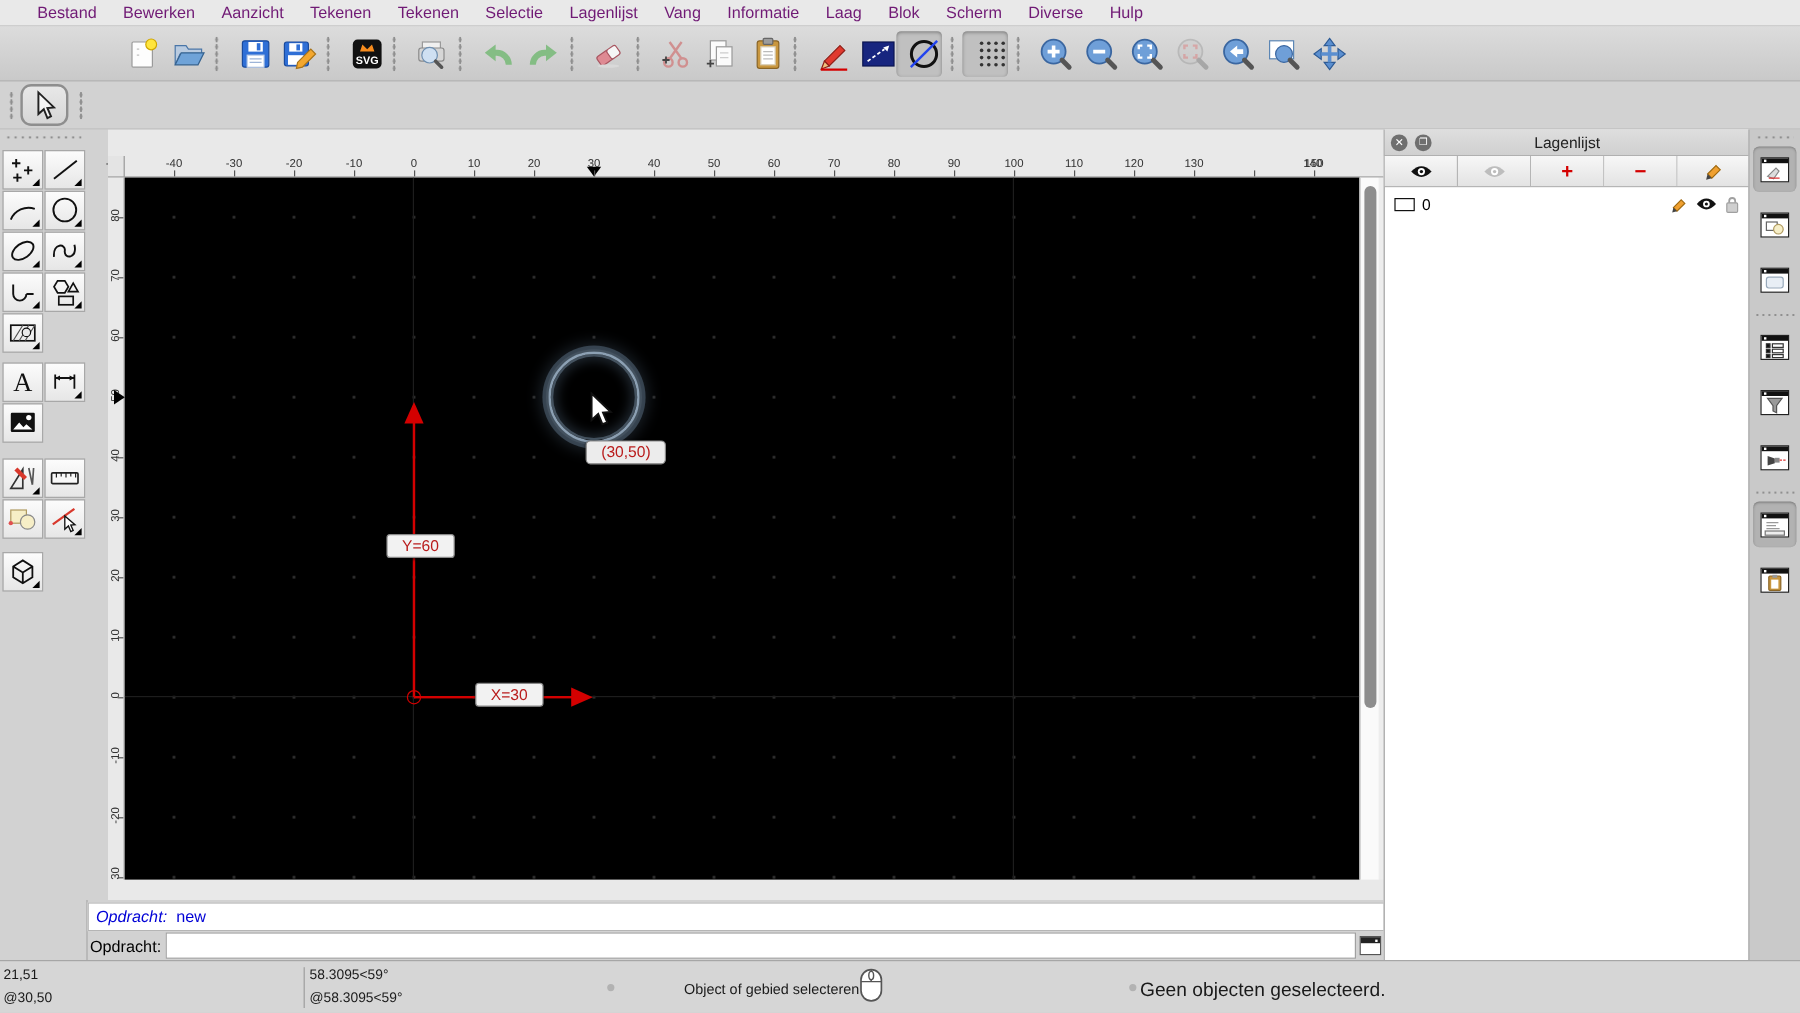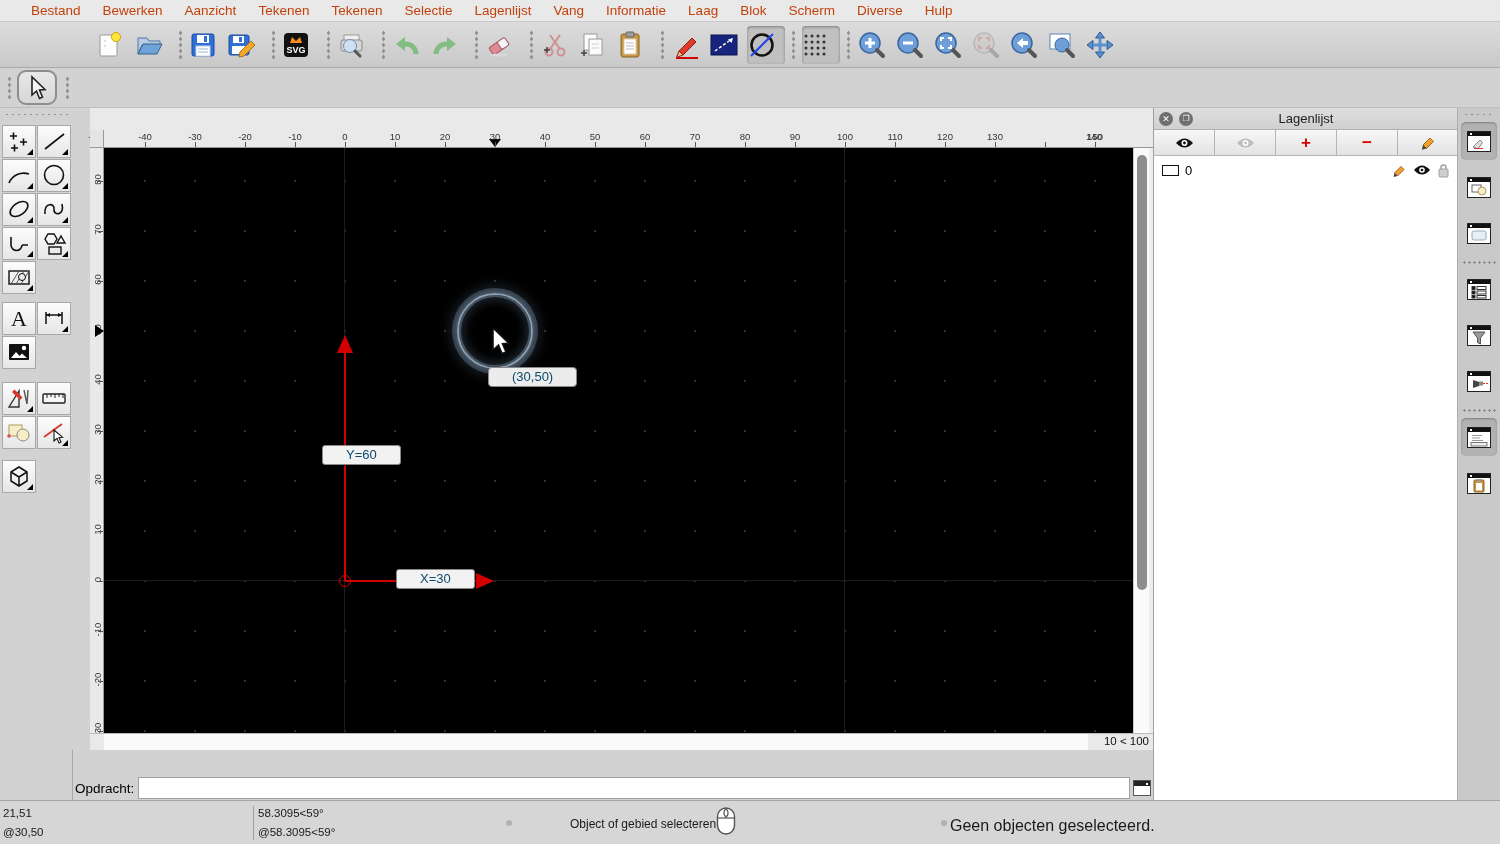--- a/index.html
+++ b/index.html
@@ -1,25 +1,25 @@
 <!DOCTYPE html>
 <html><head>
 <meta charset="utf-8">
 <style>
   * { margin:0; padding:0; box-sizing:border-box; }
   html,body { width:1500px; height:844px; font-family:"Liberation Sans","DejaVu Sans",sans-serif; background:#d2d2d2; overflow:hidden; position:relative; }
   .abs { position:absolute; }
 
   
   #menubar { left:0; top:0; width:1500px; height:22px; background:#e9e9e9; border-bottom:1px solid #c8c8c8; display:flex; align-items:center; padding-left:20px; }
-  .menu-item { font-size:13.5px; color:#c2410c; padding:0 11px; cursor:default; }
+  .menu-item { font-size:13.5px; color:#701a75; padding:0 11px; cursor:default; }
 
   
   #toolbar { left:0; top:22px; width:1500px; height:46px; background:linear-gradient(#dcdcdc,#c9c9c9); border-bottom:1px solid #aaa; display:flex; align-items:center; padding-left:96px; }
-  .tbtn { width:38px; height:38px; display:flex; align-items:center; justify-content:flex-start; border-radius:4px; flex:0 0 auto; }
+  .tbtn { width:38px; height:38px; display:flex; align-items:center; justify-content:flex-end; border-radius:4px; flex:0 0 auto; }
   .tbtn.active { background:#c0c0c0; box-shadow:inset 0 1px 3px rgba(0,0,0,.35); }
   .tbtn.disabled { opacity:.45; }
   .tsep { width:3px; height:30px; margin:0 7px; flex:0 0 auto;
           background-image:radial-gradient(#8f8f8f 1px, transparent 1.3px); background-size:3px 6px; background-position:center top; background-repeat:repeat-y; }
 
   
   #subtoolbar { left:0; top:68px; width:1500px; height:40px; background:#d2d2d2; border-bottom:1px solid #bdbdbd; }
   #sel-tool { left:17px; top:2px; width:40px; height:35px; border:2px solid #8e8e8e; border-radius:9px; background:linear-gradient(#e8e8e8,#d6d6d6); display:flex; align-items:center; justify-content:center; }
   .vdots { width:3px; height:24px; top:8px; background-image:radial-gradient(#8f8f8f 1px, transparent 1.3px); background-size:3px 6px; background-repeat:repeat-y; }
 
@@ -48,21 +48,21 @@
       background-image:radial-gradient(circle,#2f2f2f 1.1px,transparent 1.3px); background-size:50px 50px; background-position:16px 8px; }
   .meta-v { position:absolute; top:0; width:1px; height:585px; background:#1d1d1d; }
   .meta-h { position:absolute; left:0; width:1029px; height:1px; background:#1d1d1d; }
 
   
   #axis-y-line { left:240px; top:204px; width:2px; height:229px; background:#d40000; }
   #axis-y-head { left:233px; top:187px; width:0; height:0; border-left:8px solid transparent; border-right:8px solid transparent; border-bottom:18px solid #d40000; }
   #axis-x-line { left:241px; top:432px; width:132px; height:2px; background:#d40000; }
   #axis-x-head { left:372px; top:425px; width:0; height:0; border-top:8px solid transparent; border-bottom:8px solid transparent; border-left:18px solid #d40000; }
   #origin-ring { left:235px; top:427px; width:12px; height:12px; border:1.5px solid #d40000; border-radius:50%; }
-  .coordlab { position:absolute; background:#f2f2f2; border:1px solid #898989; border-radius:3px; font-size:13px; color:#0c4a6e; padding:1px 23px 2px; white-space:nowrap; box-shadow:0 1px 2px rgba(0,0,0,.5); }
+  .coordlab { position:absolute; background:#f2f2f2; border:1px solid #898989; border-radius:3px; font-size:13px; color:#b91c1c; padding:1px 12px 2px; white-space:nowrap; box-shadow:0 1px 2px rgba(0,0,0,.5); }
 
   
   #hl-circle { left:353px; top:145px; width:76px; height:76px; border-radius:50%;
       border:2px solid #8ca0b3;
       box-shadow:0 0 0 2px #44525f, 0 0 0 5px rgba(100,122,145,.45), 0 0 12px 7px rgba(90,112,135,.30),
                  inset 0 0 0 2px #44525f, inset 0 0 10px 5px rgba(90,112,135,.35); }
   #tooltip-coord { left:384px; top:219px; border-radius:4px; background:#ececec; }
 
   
   #vscroll { left:1043px; top:0; width:16px; height:585px; background:#fafafa; border-left:1px solid #ccc; }
@@ -560,27 +560,27 @@
         <path d="M3 2 L3 24 L8.5 19 L12 27.5 L16 26 L12.5 17.8 L19 17.3 Z" fill="#fff" stroke="#111" stroke-width="1.6"></path>
       </svg>
     </div>
 
     <div class="abs" id="vscroll">
         <div class="thumb"></div>
       </div>
     <div class="abs" id="vscroll-gap"></div>
   </div>
 
-  <div class="abs" id="hscroll-strip">
-    <div id="hscroll-track"></div>
-    <div id="grid-info-box">10 &lt; 100</div>
+</div>
+
+<div class="abs" id="command-area">
+  <div id="cmd-history">
+    <span class="lbl">Opdracht:</span>
+    <span>&nbsp;</span><span>new</span>
   </div>
-</div>
-
-<div class="abs" id="command-area">
   <div id="cmd-row">
     <span id="cmd-prompt">Opdracht:</span>
     <input id="cmd-input" type="text" value="" style="">
     <div id="cmd-dock-btn"></div>
   </div>
 </div>
 
 <div class="abs" id="right-panel">
   <div id="rp-header">
     <div class="winbtn">✕</div>

